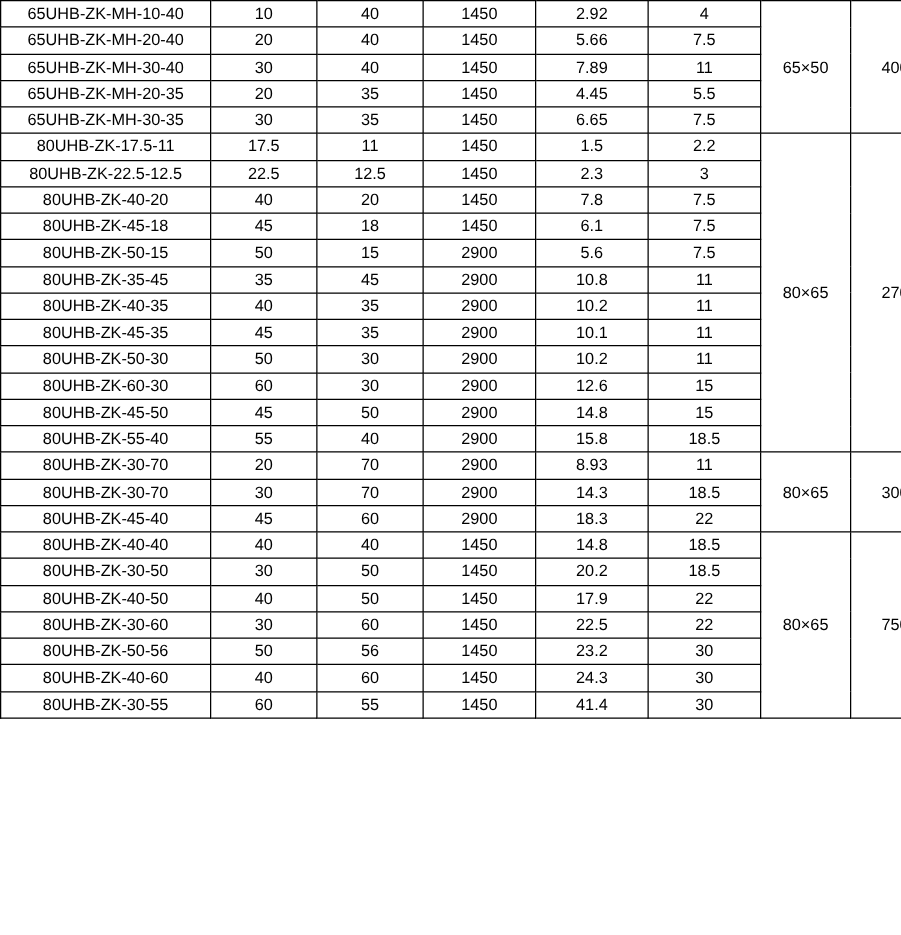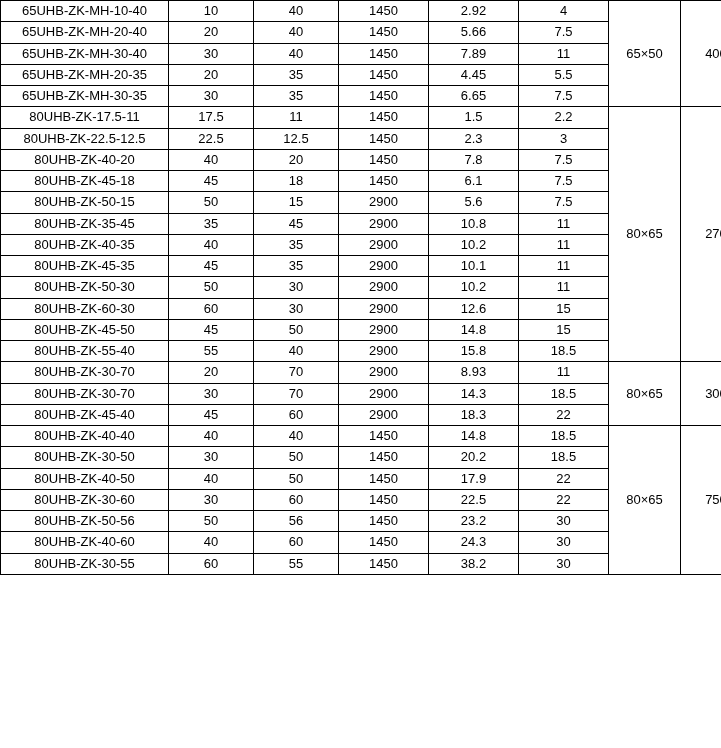--- a/index.html
+++ b/index.html
@@ -273,17 +273,17 @@
         <td>60</td>
         <td>1450</td>
         <td>24.3</td>
         <td>30</td>
       </tr>
       <tr>
         <td class="model">80UHB-ZK-30-55</td>
         <td>60</td>
         <td>55</td>
         <td>1450</td>
-        <td>38.2</td>
+        <td>41.4</td>
         <td>30</td>
       </tr>
     </tbody>
 </table>
 
 </body></html>

